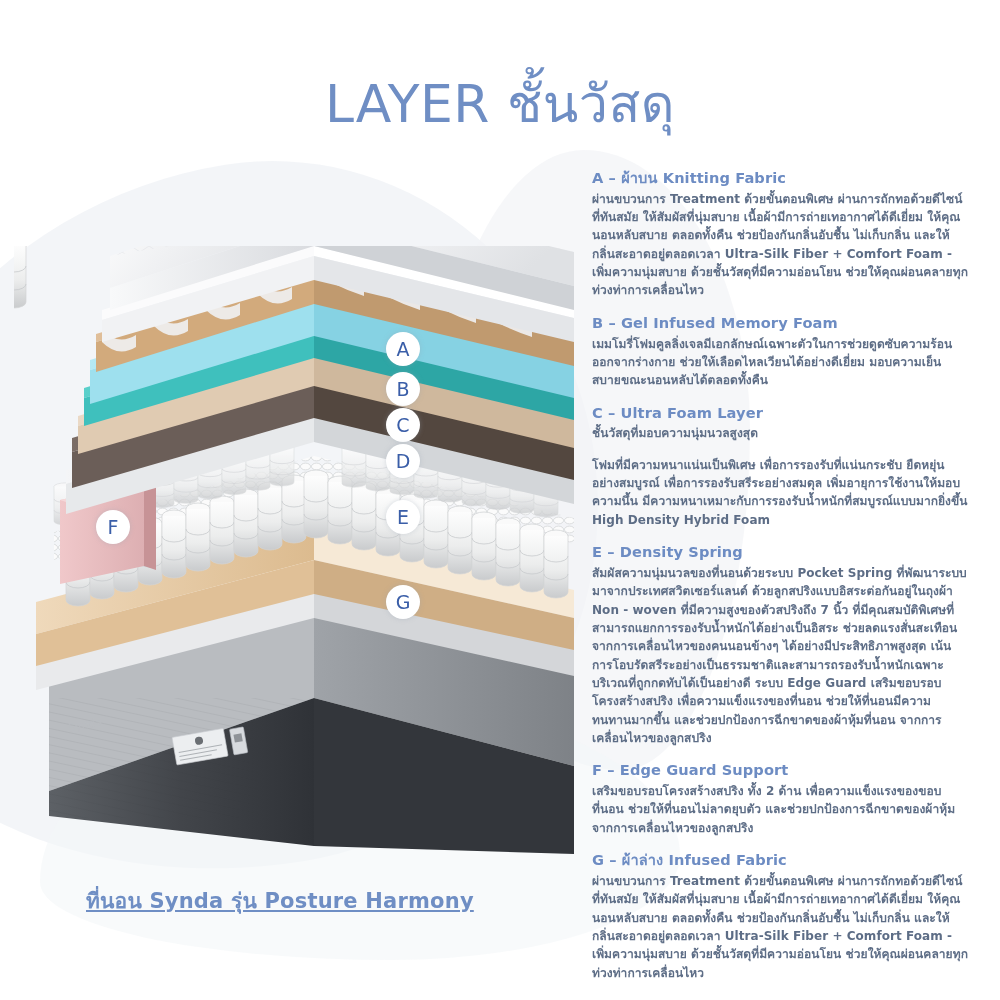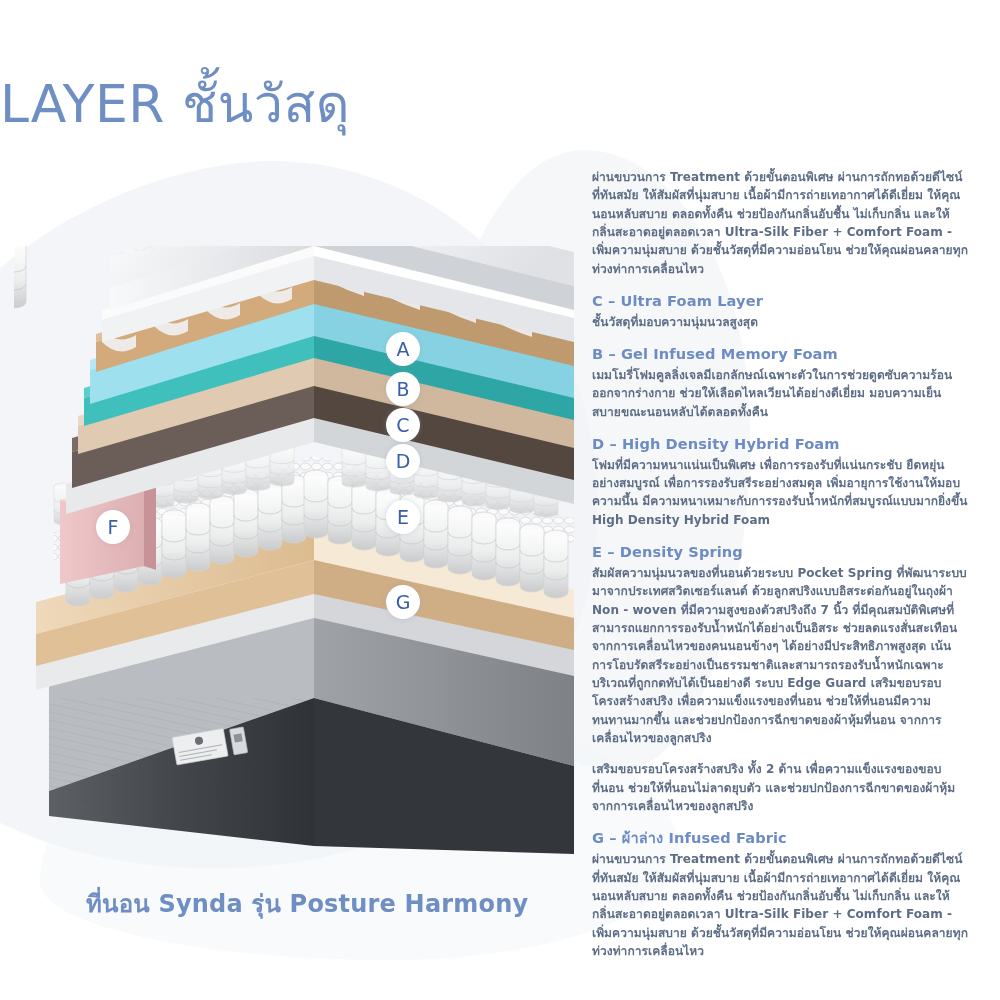--- a/index.html
+++ b/index.html
@@ -51,20 +51,21 @@
     background: #f4f6f8;
     border-radius: 50% 50% 45% 55% / 70% 60% 40% 30%;
     opacity: .6;
   }
 
   
   .title {
     position: absolute;
     left: 0; right: 0;
     top: 78px;
+    text-align: center;
     font-size: 52px;
     font-weight: 400;
     letter-spacing: .5px;
     color: #6f8ec4;
     line-height: 1;
     z-index: 6;
   }
 
   
   .text-col {
@@ -89,25 +90,26 @@
     color: #5d6d86;
     line-height: 1.53;
     letter-spacing: .05px;
   }
 
   
   .caption {
     position: absolute;
     left: 86px;
     top: 884px;
-    font-size: 24px;
+    font-size: 21px;
     font-weight: 700;
     color: #6f8ec4;
     letter-spacing: .2px;
     z-index: 6;
+    text-decoration: underline;
   }
 
   
   .mattress {
     position: absolute;
     left: 14px;
     top: 246px;
     width: 580px;
     height: 620px;
     z-index: 4;
@@ -394,44 +396,45 @@
   <div class="badge badge-b">B</div>
   <div class="badge badge-c">C</div>
   <div class="badge badge-d">D</div>
   <div class="badge badge-e">E</div>
   <div class="badge badge-f">F</div>
   <div class="badge badge-g">G</div>
 
   <div class="text-col">
 
     <div class="sec">
+      <div class="sec-head">A – ผ้าบน Knitting Fabric</div>
       <div class="sec-body">ผ่านขบวนการ Treatment ด้วยขั้นตอนพิเศษ ผ่านการถักทอด้วยดีไซน์ที่ทันสมัย ให้สัมผัสที่นุ่มสบาย เนื้อผ้ามีการถ่ายเทอากาศได้ดีเยี่ยม ให้คุณนอนหลับสบาย ตลอดทั้งคืน ช่วยป้องกันกลิ่นอับชื้น ไม่เก็บกลิ่น และให้กลิ่นสะอาดอยู่ตลอดเวลา Ultra-Silk Fiber + Comfort Foam - เพิ่มความนุ่มสบาย ด้วยชั้นวัสดุที่มีความอ่อนโยน ช่วยให้คุณผ่อนคลายทุกท่วงท่าการเคลื่อนไหว</div>
+    </div>
+
+    <div class="sec">
+      <div class="sec-head">B – Gel Infused Memory Foam</div>
+      <div class="sec-body">เมมโมรี่โฟมคูลลิ่งเจลมีเอกลักษณ์เฉพาะตัวในการช่วยดูดซับความร้อนออกจากร่างกาย ช่วยให้เลือดไหลเวียนได้อย่างดีเยี่ยม มอบความเย็นสบายขณะนอนหลับได้ตลอดทั้งคืน</div>
     </div>
 
     <div class="sec">
       <div class="sec-head">C – Ultra Foam Layer</div>
       <div class="sec-body">ชั้นวัสดุที่มอบความนุ่มนวลสูงสุด</div>
     </div>
 
     <div class="sec">
-      <div class="sec-head">B – Gel Infused Memory Foam</div>
-      <div class="sec-body">เมมโมรี่โฟมคูลลิ่งเจลมีเอกลักษณ์เฉพาะตัวในการช่วยดูดซับความร้อนออกจากร่างกาย ช่วยให้เลือดไหลเวียนได้อย่างดีเยี่ยม มอบความเย็นสบายขณะนอนหลับได้ตลอดทั้งคืน</div>
-    </div>
-
-    <div class="sec">
-      <div class="sec-head">D – High Density Hybrid Foam</div>
       <div class="sec-body">โฟมที่มีความหนาแน่นเป็นพิเศษ เพื่อการรองรับที่แน่นกระชับ ยืดหยุ่นอย่างสมบูรณ์ เพื่อการรองรับสรีระอย่างสมดุล เพิ่มอายุการใช้งานให้มอบความนึ้น มีความหนาเหมาะกับการรองรับน้ำหนักที่สมบูรณ์แบบมากยิ่งขึ้น High Density Hybrid Foam</div>
     </div>
 
     <div class="sec">
       <div class="sec-head">E – Density Spring</div>
       <div class="sec-body">สัมผัสความนุ่มนวลของที่นอนด้วยระบบ Pocket Spring ที่พัฒนาระบบมาจากประเทศสวิตเซอร์แลนด์ ด้วยลูกสปริงแบบอิสระต่อกันอยู่ในถุงผ้า Non - woven ที่มีความสูงของตัวสปริงถึง 7 นิ้ว ที่มีคุณสมบัติพิเศษที่สามารถแยกการรองรับน้ำหนักได้อย่างเป็นอิสระ ช่วยลดแรงสั่นสะเทือนจากการเคลื่อนไหวของคนนอนข้างๆ ได้อย่างมีประสิทธิภาพสูงสุด เน้นการโอบรัดสรีระอย่างเป็นธรรมชาติและสามารถรองรับน้ำหนักเฉพาะบริเวณที่ถูกกดทับได้เป็นอย่างดี ระบบ Edge Guard เสริมขอบรอบโครงสร้างสปริง เพื่อความแข็งแรงของที่นอน ช่วยให้ที่นอนมีความทนทานมากขึ้น และช่วยปกป้องการฉีกขาดของผ้าหุ้มที่นอน จากการเคลื่อนไหวของลูกสปริง</div>
     </div>
 
     <div class="sec">
+      <div class="sec-head">F – Edge Guard Support</div>
       <div class="sec-body">เสริมขอบรอบโครงสร้างสปริง ทั้ง 2 ด้าน เพื่อความแข็งแรงของขอบที่นอน ช่วยให้ที่นอนไม่ลาดยุบตัว และช่วยปกป้องการฉีกขาดของผ้าหุ้ม จากการเคลื่อนไหวของลูกสปริง</div>
     </div>
 
     <div class="sec">
       <div class="sec-head">G – ผ้าล่าง Infused Fabric</div>
       <div class="sec-body">ผ่านขบวนการ Treatment ด้วยขั้นตอนพิเศษ ผ่านการถักทอด้วยดีไซน์ที่ทันสมัย ให้สัมผัสที่นุ่มสบาย เนื้อผ้ามีการถ่ายเทอากาศได้ดีเยี่ยม ให้คุณนอนหลับสบาย ตลอดทั้งคืน ช่วยป้องกันกลิ่นอับชื้น ไม่เก็บกลิ่น และให้กลิ่นสะอาดอยู่ตลอดเวลา Ultra-Silk Fiber + Comfort Foam - เพิ่มความนุ่มสบาย ด้วยชั้นวัสดุที่มีความอ่อนโยน ช่วยให้คุณผ่อนคลายทุกท่วงท่าการเคลื่อนไหว</div>
     </div>
 
   </div>
 

